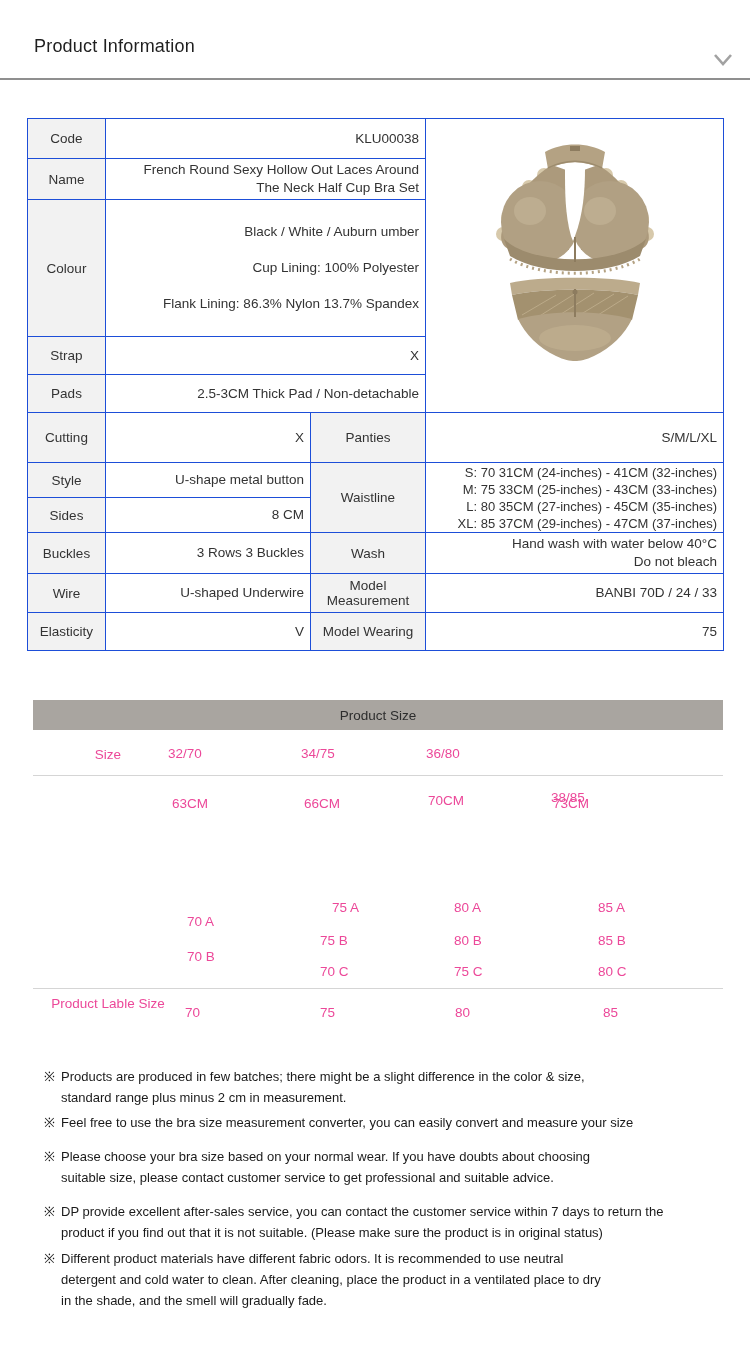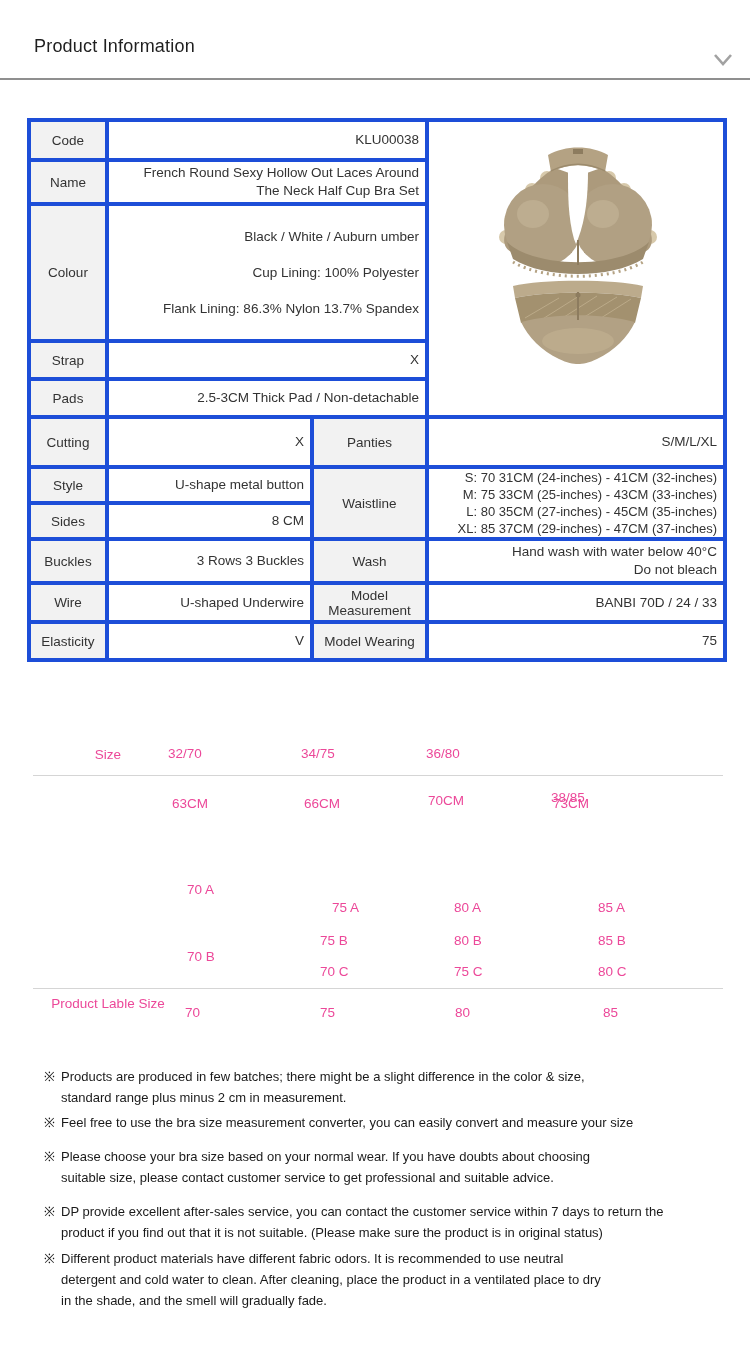--- a/index.html
+++ b/index.html
@@ -7,21 +7,21 @@
         font-family:"Liberation Sans",sans-serif;color:#333;overflow:hidden;}
 
   
   .hdr-title{position:absolute;left:34px;top:36px;font-size:18px;color:#1f1f1f;letter-spacing:.2px;}
   .hdr-chevron{position:absolute;right:16px;top:52px;width:22px;height:16px;cursor:pointer;}
   .hdr-rule{position:absolute;left:0;top:78px;width:750px;height:2px;background:#8f8f8f;}
 
   
   .spec-wrap{position:absolute;left:27px;top:118px;}
   table.spec{border-collapse:collapse;table-layout:fixed;width:696px;}
-  table.spec td{border:4px solid #1d4ed8;font-size:13.5px;color:#333;overflow:hidden;}
+  table.spec td{border:1px solid #1d4ed8;font-size:13.5px;color:#333;overflow:hidden;}
   td.lbl{background:#f2f2f2;text-align:center;vertical-align:middle;padding:0 4px;}
   td.val{background:#fff;vertical-align:middle;padding:2px 6px 2px 13px;text-align:right;line-height:18px;}
   td.val.small{font-size:13px;line-height:17px;padding-top:0;padding-bottom:0;}
   .gapline{margin:0 0 18px 0;}
   .gapline:last-child{margin-bottom:0;}
   td.photo{background:#fff;vertical-align:top;padding:0;}
 
   
   .bar{position:absolute;left:33px;width:690px;height:30px;background:#a9a5a0;
        display:flex;align-items:center;justify-content:center;font-size:13.5px;color:#2d2d2d;}
@@ -173,33 +173,36 @@
     <tr style="height:38px">
       <td class="lbl">Elasticity</td>
       <td class="val">V</td>
       <td class="lbl">Model Wearing</td>
       <td class="val">75</td>
     </tr>
   </tbody>
       </table>
   </div>
 
+  <div class="bar" style="top:700px">
+    <span>Product Size</span>
+  </div>
   <div class="cellabs ctr2" style="left:33px;top:746px">Size</div>
   <div class="cellabs" style="left:168px;top:746px">32/70</div>
   <div class="cellabs" style="left:301px;top:746px">34/75</div>
   <div class="cellabs" style="left:426px;top:746px">36/80</div>
   <div class="cellabs" style="left:551px;top:790px">38/85</div>
   <div class="sep" style="top:775px"></div>
   <div class="cellabs" style="left:172px;top:796px">63CM</div>
   <div class="cellabs" style="left:304px;top:796px">66CM</div>
   <div class="cellabs" style="left:428px;top:793px">70CM</div>
   <div class="cellabs" style="left:553px;top:796px">73CM</div>
 
 
-  <div class="cellabs" style="left:187px;top:882px">70 A</div>
+  <div class="cellabs" style="left:187px;top:914px">70 A</div>
   <div class="cellabs" style="left:187px;top:949px">70 B</div>
 
   <div class="cellabs" style="left:332px;top:900px">75 A</div>
   <div class="cellabs" style="left:320px;top:933px">75 B</div>
   <div class="cellabs" style="left:320px;top:964px">70 C</div>
 
   <div class="cellabs" style="left:454px;top:900px">80 A</div>
   <div class="cellabs" style="left:454px;top:933px">80 B</div>
   <div class="cellabs" style="left:454px;top:964px">75 C</div>
 

